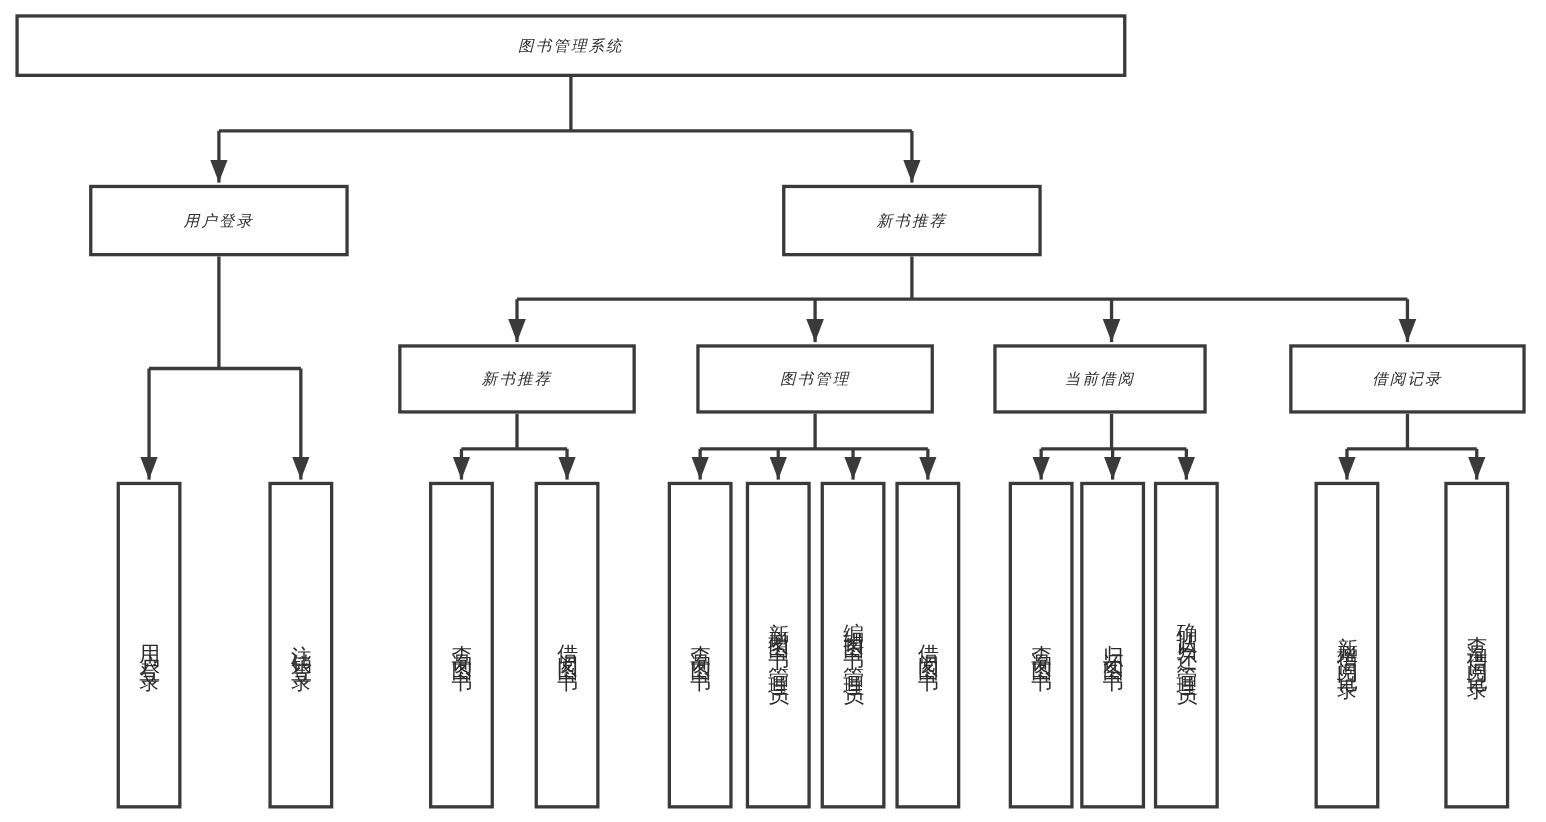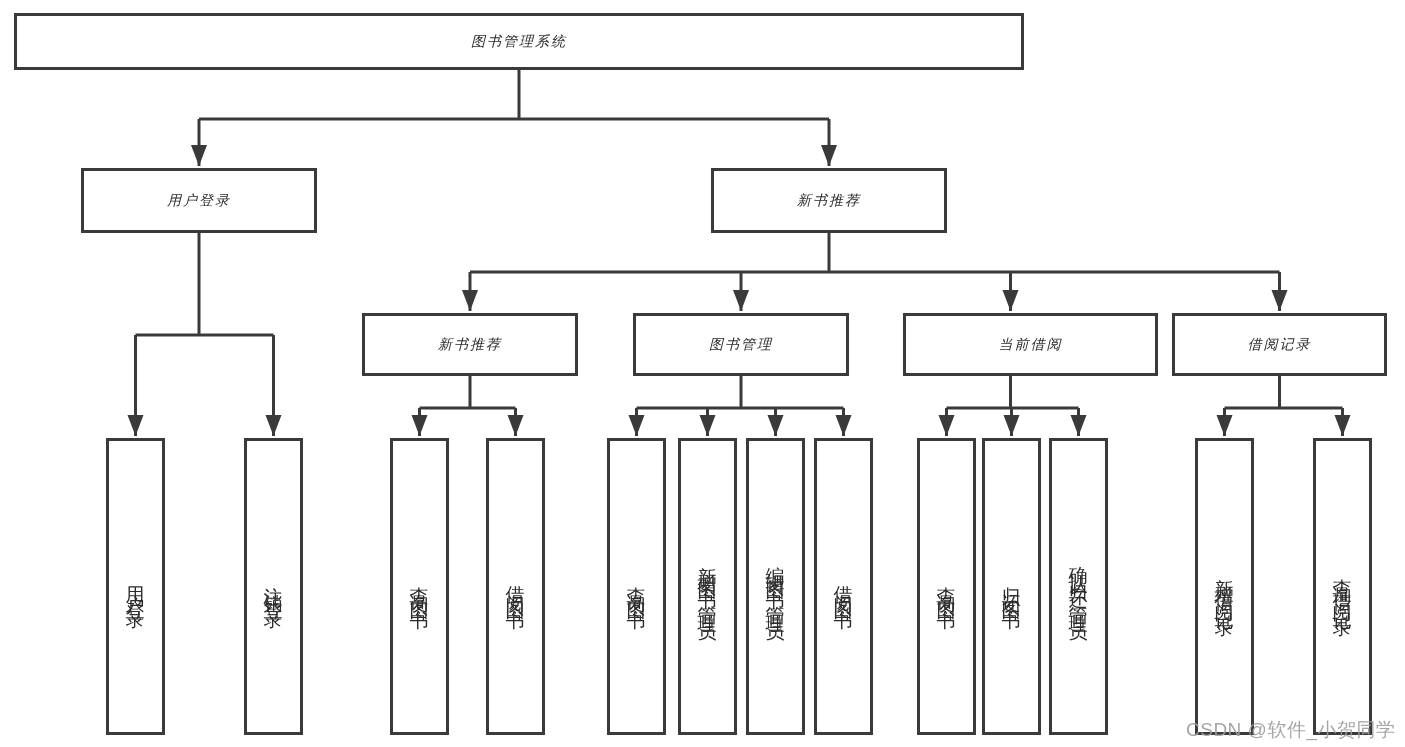--- a/index.html
+++ b/index.html
@@ -111,21 +111,21 @@
   <div class="node hnode l2" style="left:711px;">
     <span>新书推荐</span>
   </div>
 
   <div class="node hnode l3" style="left:362px;width:216px;">
     <span>新书推荐</span>
   </div>
   <div class="node hnode l3" style="left:633px;width:216px;">
     <span>图书管理</span>
   </div>
-  <div class="node hnode l3" style="left:903px;width:255px;text-align:right;">
+  <div class="node hnode l3" style="left:903px;width:194px;text-align:right;">
     <span>当前借阅</span>
   </div>
   <div class="node hnode l3" style="left:1172px;width:215px;">
     <span>借阅记录</span>
   </div>
 
   <div class="node vnode" style="left:106px;">
     <span>用户登录</span>
   </div>
   <div class="node vnode" style="left:244px;">
@@ -162,14 +162,13 @@
     <span>确认归还（管理员）</span>
   </div>
 
   <div class="node vnode" style="left:1195px;">
     <span>新增借阅记录</span>
   </div>
   <div class="node vnode" style="left:1313px;">
     <span>查询借阅记录</span>
   </div>
 
-  <div class="watermark">CSDN @软件_小贺同学</div>
 </div>
 
 </body></html>

